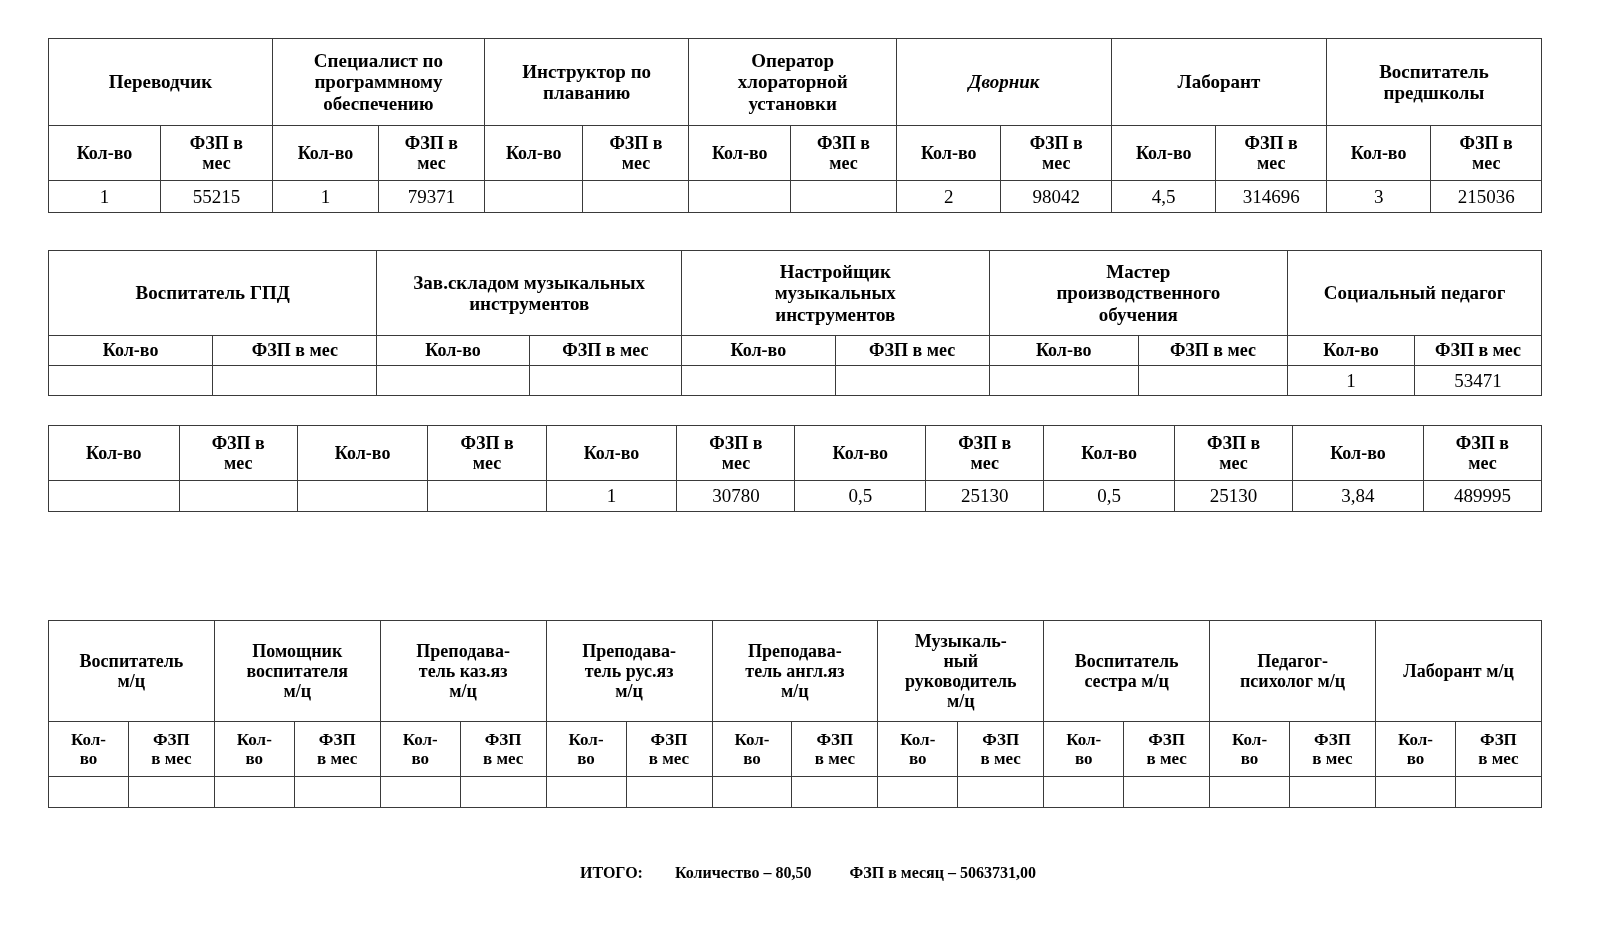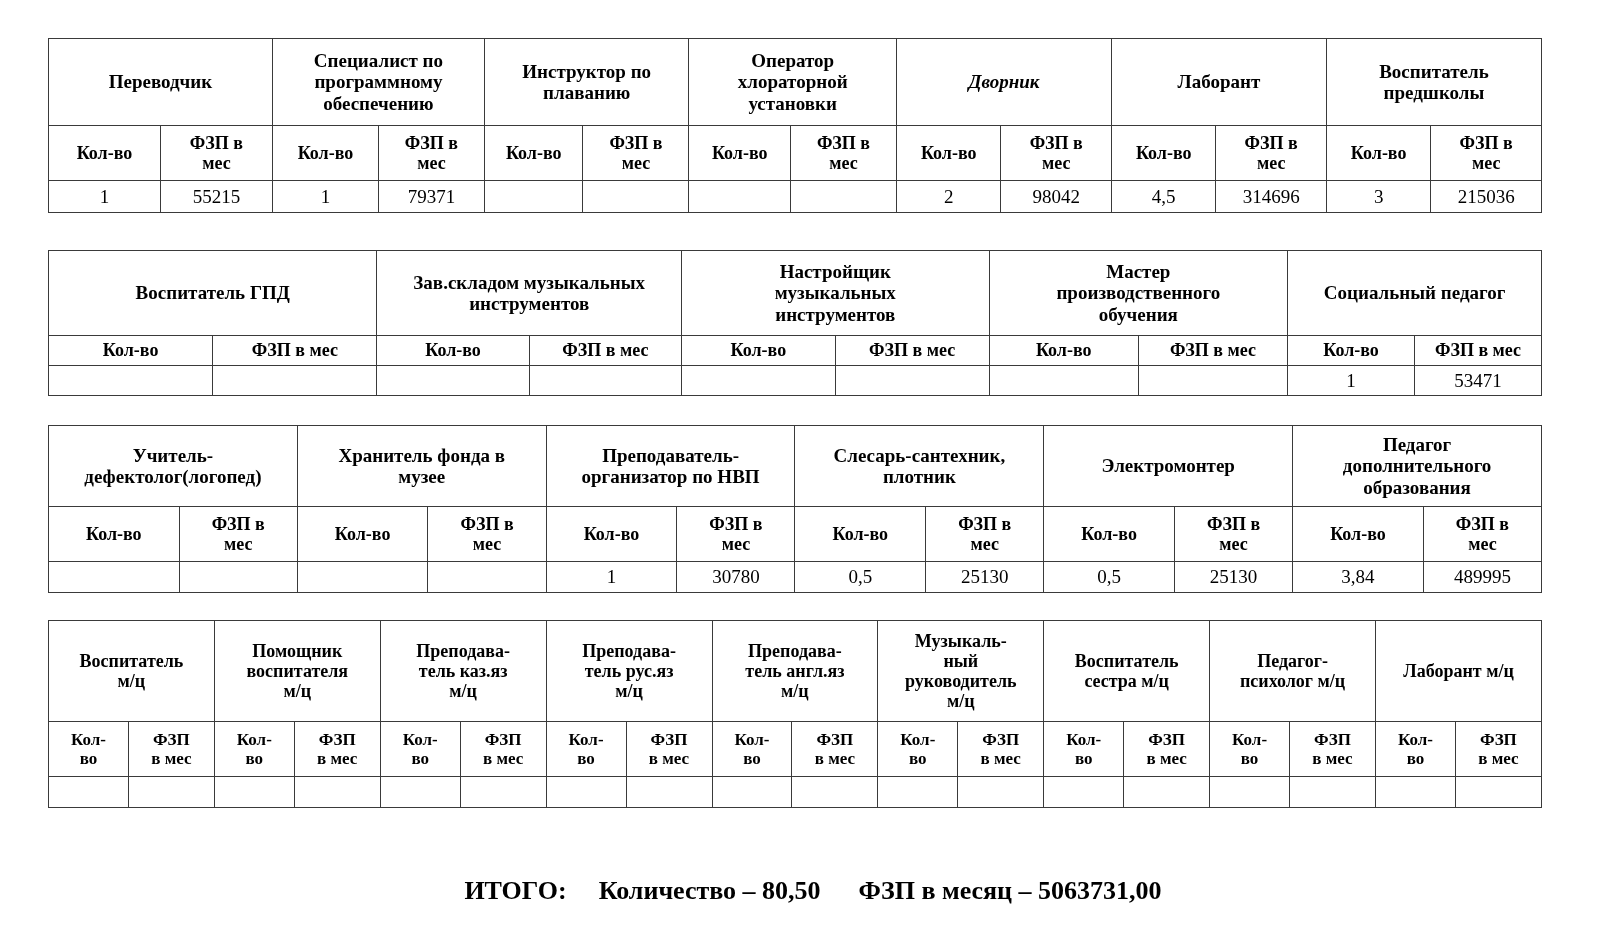--- a/index.html
+++ b/index.html
@@ -79,21 +79,21 @@
   #table-4 td.val { height: 28px; }
 
   .totals {
     position: absolute;
     left: 0;
     top: 846px;
     width: 1600px;
     text-align: center;
     font-family: "Liberation Serif", "DejaVu Serif", serif;
     font-weight: bold;
-    font-size: 26px;
+    font-size: 16px;
     color: #000;
     white-space: pre;
   }
   .totals .seg { display: inline-block; }
   .totals .gap-lg { display: inline-block; width: 32px; }
   .totals .gap-xl { display: inline-block; width: 38px; }
 </style>
 </head>
 <body>
 
@@ -237,34 +237,20 @@
         <col style="width:7.6%">
       <col style="width:8.4%">
         <col style="width:7.6%">
       <col style="width:8.4%">
         <col style="width:7.6%">
       <col style="width:8.4%">
         <col style="width:7.6%">
     </colgroup>
     <tbody>
         <tr>
-          <td class="grp" colspan="2" style="white-space: pre-line;">Учитель-
-дефектолог(логопед)</td>
-          <td class="grp" colspan="2" style="white-space: pre-line;">Хранитель фонда в
-музее</td>
-          <td class="grp" colspan="2" style="white-space: pre-line;">Преподаватель-
-организатор по НВП</td>
-          <td class="grp" colspan="2" style="white-space: pre-line;">Слесарь-сантехник,
-плотник</td>
-          <td class="grp" colspan="2" style="white-space: pre-line;">Электромонтер</td>
-          <td class="grp" colspan="2" style="white-space: pre-line;">Педагог
-дополнительного
-образования</td>
-        </tr>
-        <tr>
           <td class="sub" style="white-space: pre-line;">Кол-во</td>
           <td class="sub" style="white-space: pre-line;">ФЗП в
 мес</td>
           <td class="sub" style="white-space: pre-line;">Кол-во</td>
           <td class="sub" style="white-space: pre-line;">ФЗП в
 мес</td>
           <td class="sub" style="white-space: pre-line;">Кол-во</td>
           <td class="sub" style="white-space: pre-line;">ФЗП в
 мес</td>
           <td class="sub" style="white-space: pre-line;">Кол-во</td>

